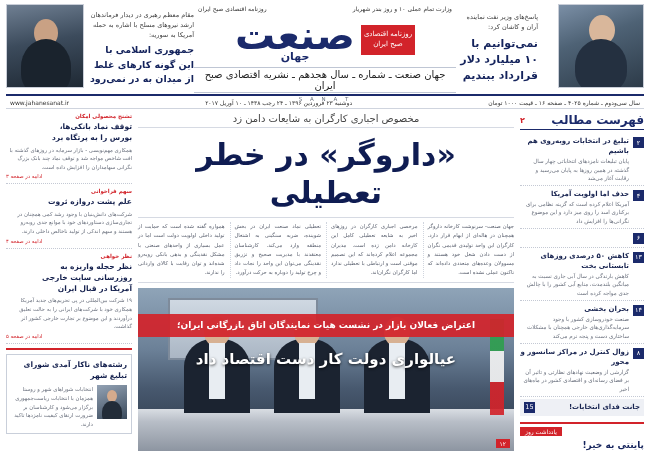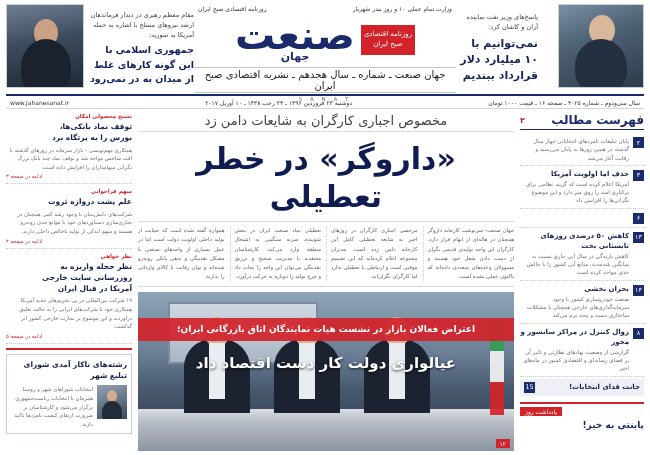--- a/index.html
+++ b/index.html
@@ -315,21 +315,21 @@
     padding-top: 4px;
   }
 
   
   .col-center {
     flex: 1;
     display: flex;
     flex-direction: column;
   }
   .lede-kicker {
-    font-size: 13px;
+    font-size: 10px;
     color: #444;
     text-align: center;
     border-bottom: 1px solid #d6dae3;
     padding-bottom: 3px;
   }
   .lede-title {
     font-size: 30px;
     font-weight: bold;
     color: #0f1c52;
     text-align: center;
@@ -523,20 +523,21 @@
 
     <div class="col-right">
       <div class="index-head">
         <span class="t">فهرست مطالب</span>
         <span class="n">۲</span>
       </div>
 
       <div class="idx-item">
         <div class="idx-num">۲</div>
         <div class="idx-txt">
+          <div class="idx-title">تبلیغ در انتخابات روبه‌روی هم باشیم</div>
           <div class="idx-desc">پایان تبلیغات نامزدهای انتخاباتی چهار سال گذشته در همین روزها به پایان می‌رسید و رقابت آغاز می‌شد</div>
         </div>
       </div>
       <div class="idx-item">
         <div class="idx-num">۴</div>
         <div class="idx-txt">
           <div class="idx-title">حذف اما اولویت آمریکا</div>
           <div class="idx-desc">آمریکا اعلام کرده است که گزینه نظامی برای برکناری اسد را روی میز دارد و این موضوع نگرانی‌ها را افزایش داد</div>
         </div>
       </div>

